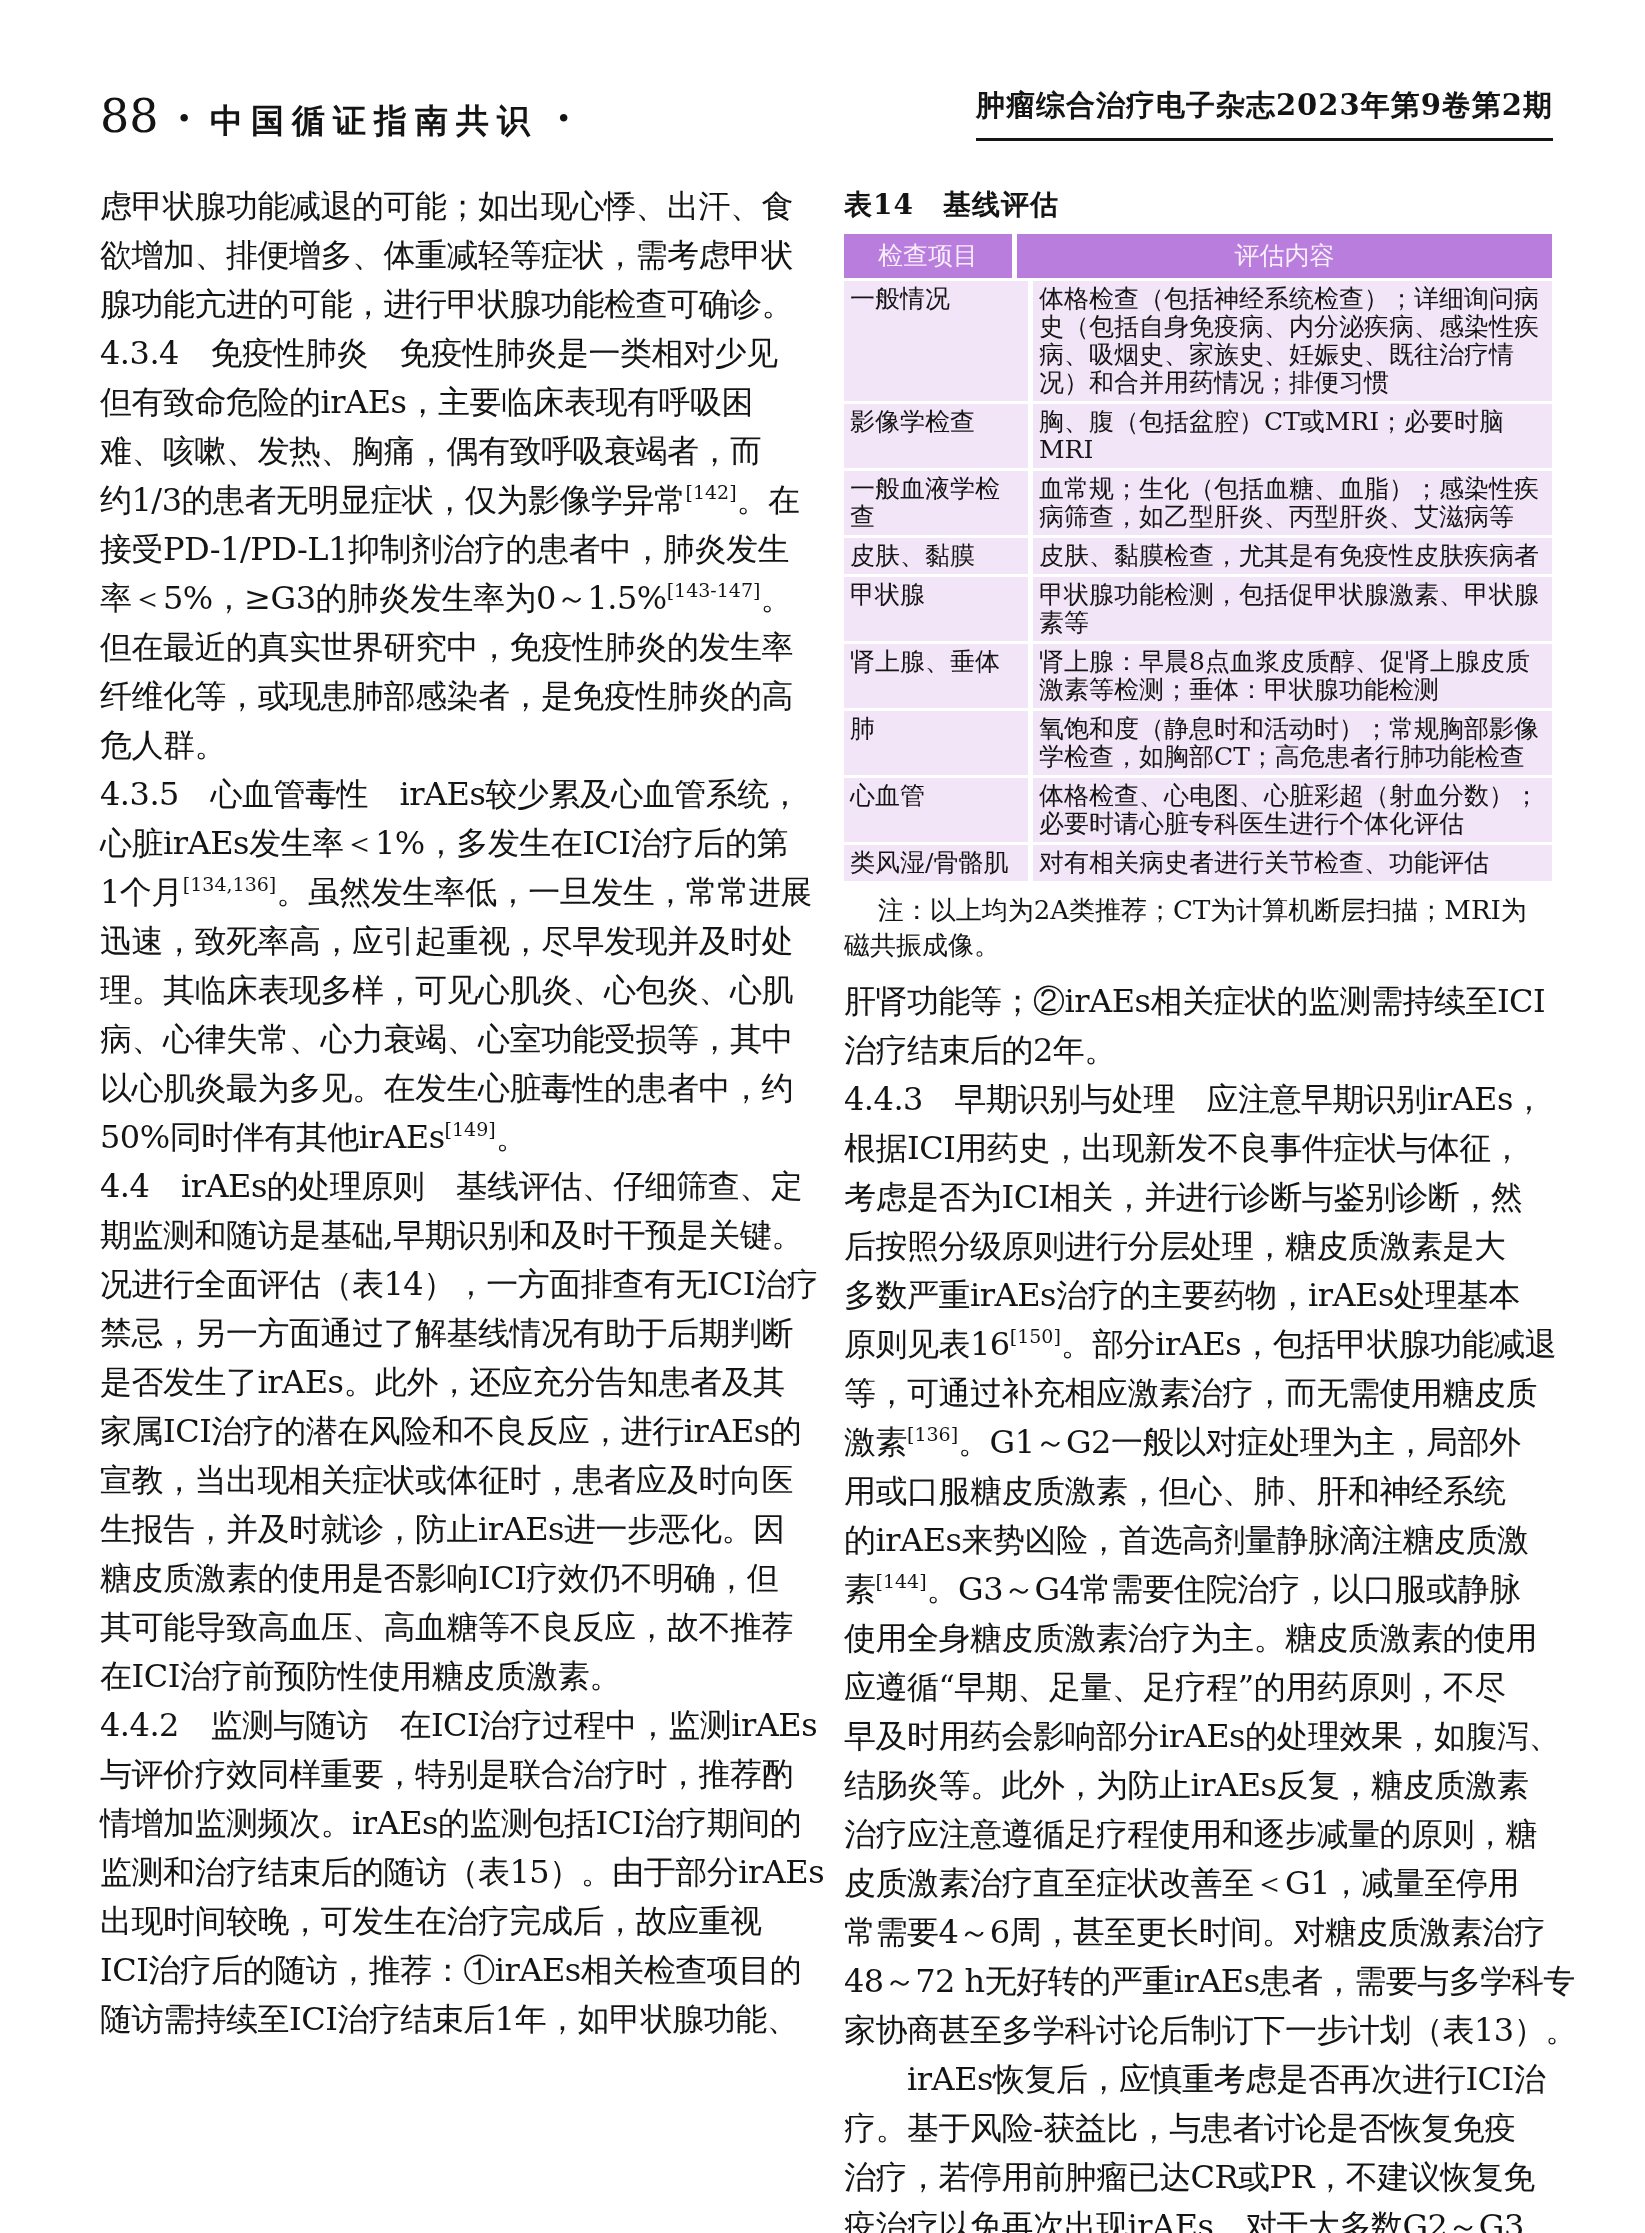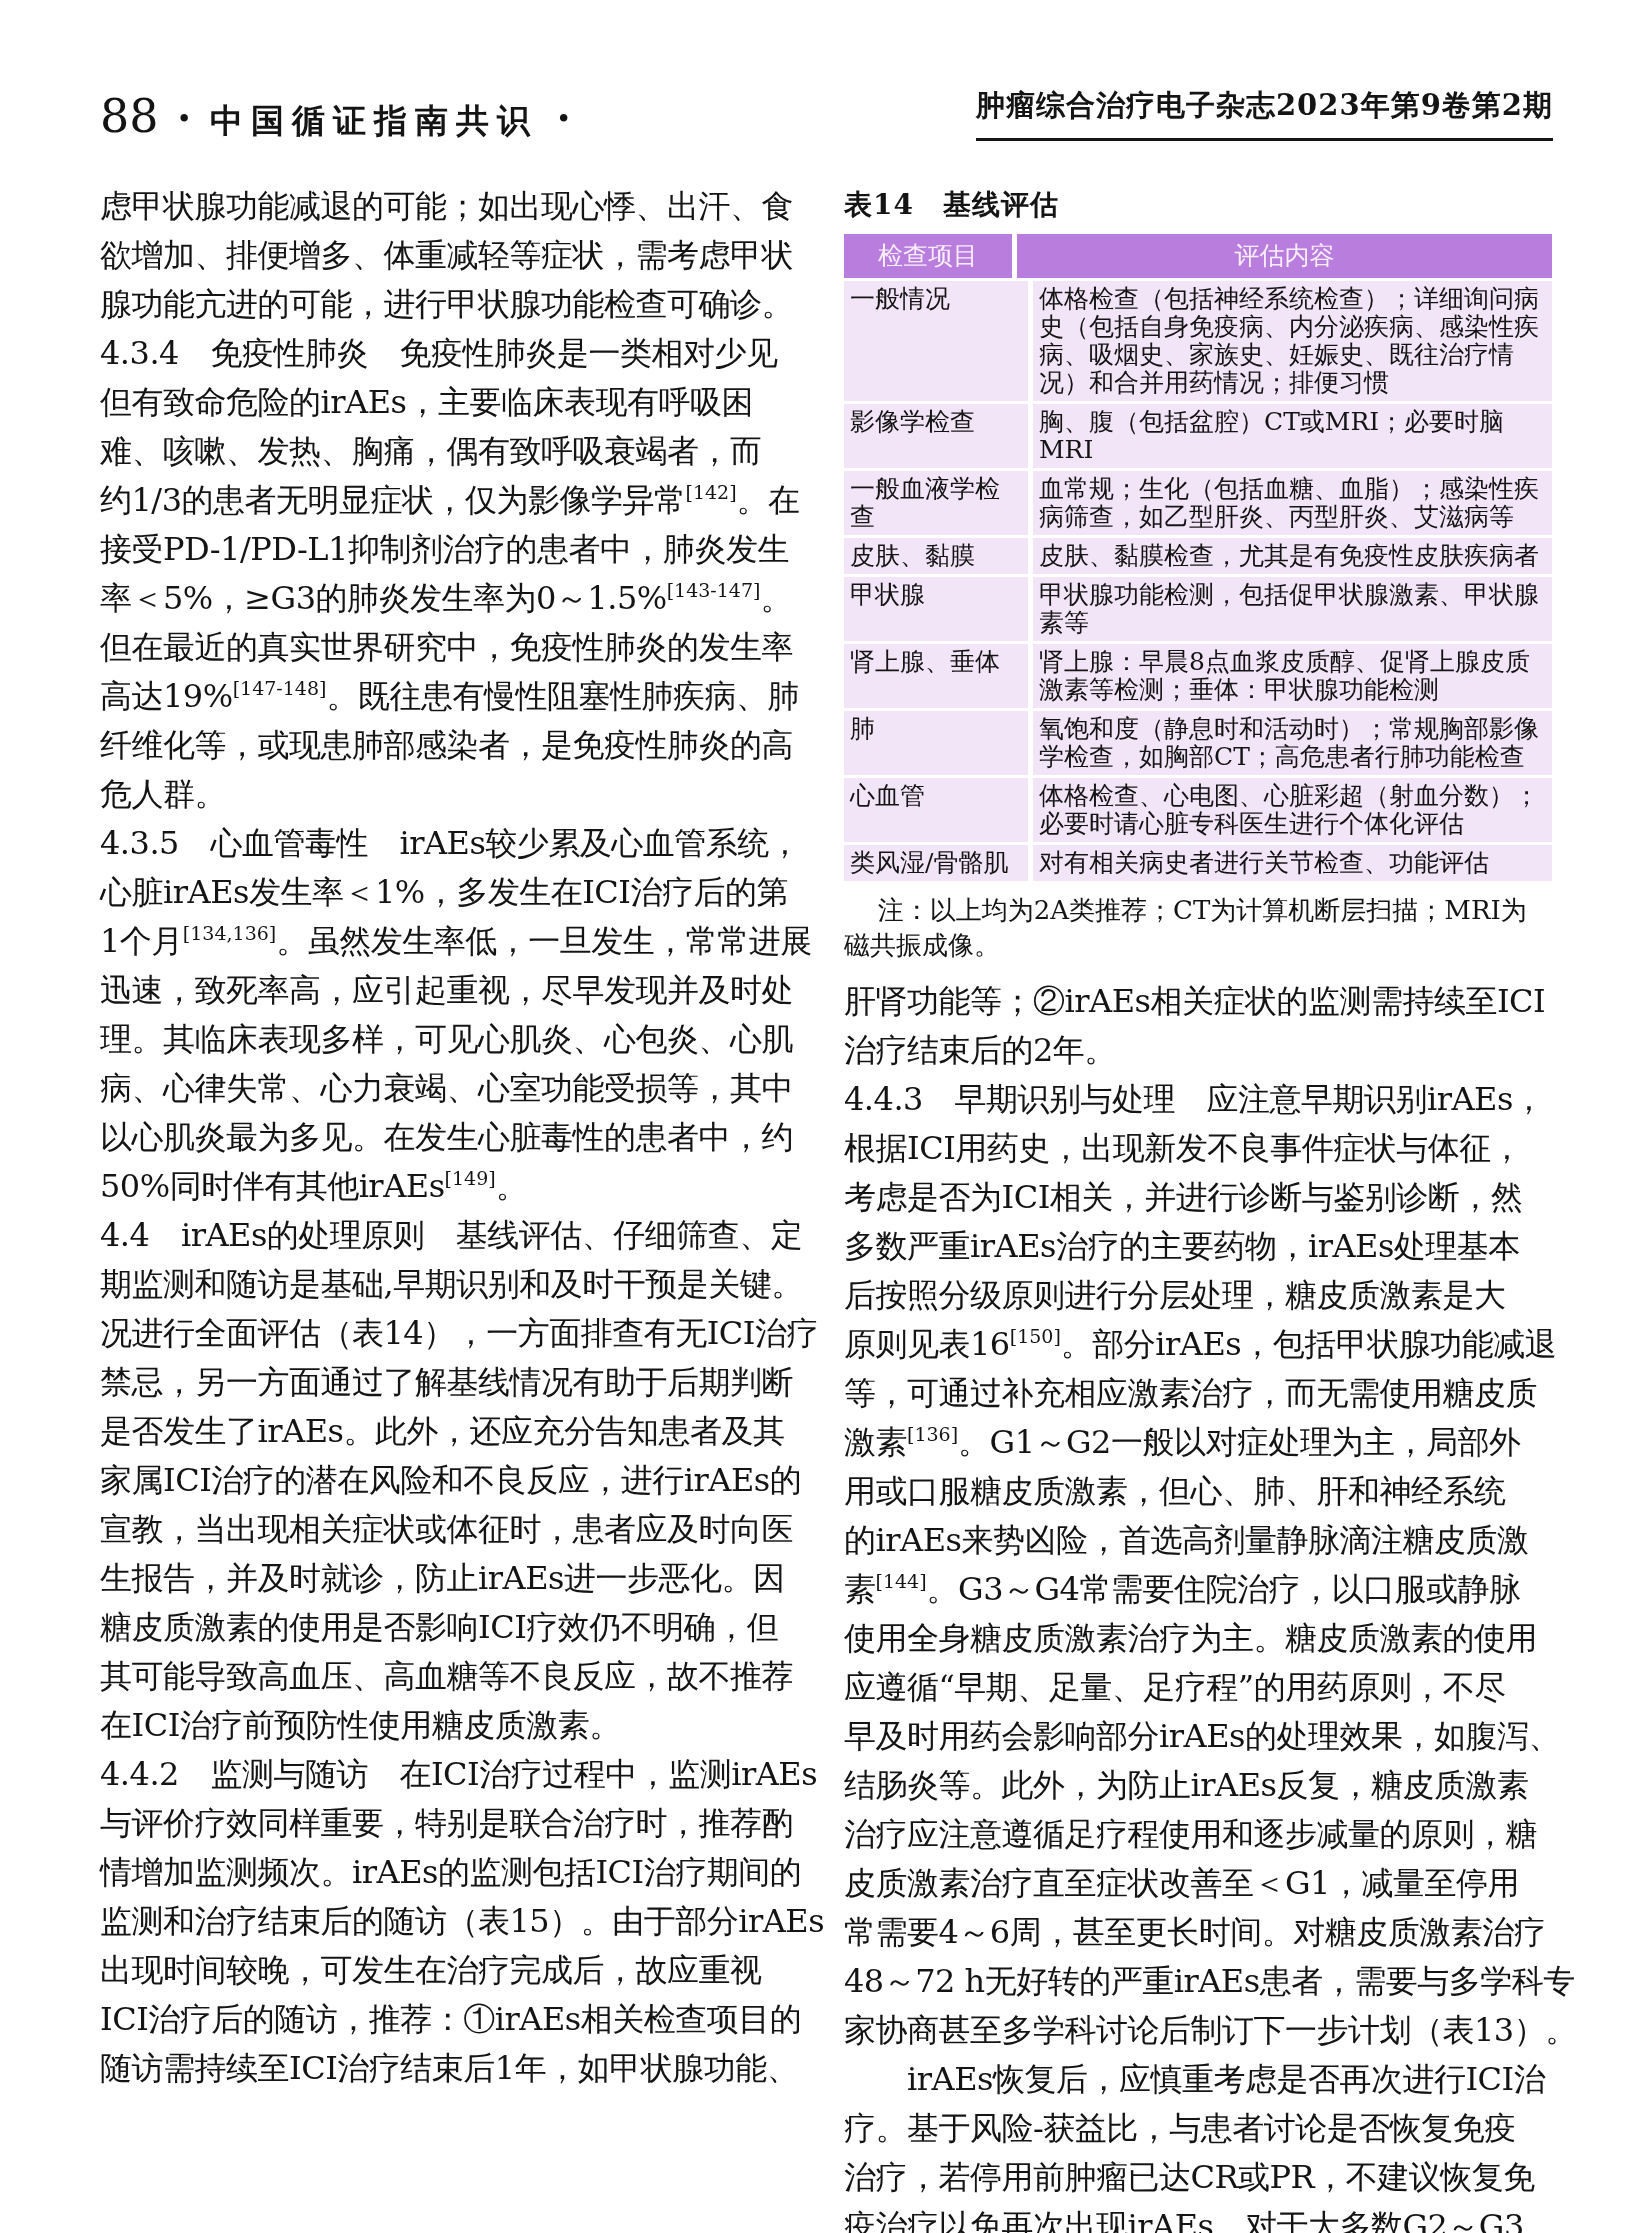--- a/index.html
+++ b/index.html
@@ -73,21 +73,20 @@
         <div class="tline"><span>虑甲状腺功能减退的可能；如出现心悸、出汗、食</span></div>
         <div class="tline"><span>欲增加、排便增多、体重减轻等症状，需考虑甲状</span></div>
         <div class="tline"><span>腺功能亢进的可能，进行甲状腺功能检查可确诊。</span></div>
         <div class="tline"><span>4.3.4　免疫性肺炎　免疫性肺炎是一类相对少见</span></div>
         <div class="tline"><span>但有致命危险的irAEs，主要临床表现有呼吸困</span></div>
         <div class="tline"><span>难、咳嗽、发热、胸痛，偶有致呼吸衰竭者，而</span></div>
         <div class="tline"><span>约1/3的患者无明显症状，仅为影像学异常</span><sup>[142]</sup><span>。在</span></div>
         <div class="tline"><span>接受PD-1/PD-L1抑制剂治疗的患者中，肺炎发生</span></div>
         <div class="tline"><span>率＜5%，≥G3的肺炎发生率为0～1.5%</span><sup>[143-147]</sup><span>。</span></div>
         <div class="tline"><span>但在最近的真实世界研究中，免疫性肺炎的发生率</span></div>
-        <div class="tline"><span>高达19%</span><sup>[147-148]</sup><span>。既往患有慢性阻塞性肺疾病、肺</span></div>
         <div class="tline"><span>纤维化等，或现患肺部感染者，是免疫性肺炎的高</span></div>
         <div class="tline"><span>危人群。</span></div>
         <div class="tline"><span>4.3.5　心血管毒性　irAEs较少累及心血管系统，</span></div>
         <div class="tline"><span>心脏irAEs发生率＜1%，多发生在ICI治疗后的第</span></div>
         <div class="tline"><span>1个月</span><sup>[134,136]</sup><span>。虽然发生率低，一旦发生，常常进展</span></div>
         <div class="tline"><span>迅速，致死率高，应引起重视，尽早发现并及时处</span></div>
         <div class="tline"><span>理。其临床表现多样，可见心肌炎、心包炎、心肌</span></div>
         <div class="tline"><span>病、心律失常、心力衰竭、心室功能受损等，其中</span></div>
         <div class="tline"><span>以心肌炎最为多见。在发生心脏毒性的患者中，约</span></div>
         <div class="tline"><span>50%同时伴有其他irAEs</span><sup>[149]</sup><span>。</span></div>
@@ -157,22 +156,22 @@
             <div class="tbl-cell tc2">对有相关病史者进行关节检查、功能评估</div>
           </div>
         </div>
       <div class="tbl-note">注：以上均为2A类推荐；CT为计算机断层扫描；MRI为磁共振成像。</div>
       <div id="right-lines">
           <div class="tline"><span>肝肾功能等；②irAEs相关症状的监测需持续至ICI</span></div>
           <div class="tline"><span>治疗结束后的2年。</span></div>
           <div class="tline"><span>4.4.3　早期识别与处理　应注意早期识别irAEs，</span></div>
           <div class="tline"><span>根据ICI用药史，出现新发不良事件症状与体征，</span></div>
           <div class="tline"><span>考虑是否为ICI相关，并进行诊断与鉴别诊断，然</span></div>
+          <div class="tline"><span>后按照分级原则进行分层处理，糖皮质激素是大</span></div>
           <div class="tline"><span>多数严重irAEs治疗的主要药物，irAEs处理基本</span></div>
-          <div class="tline"><span>后按照分级原则进行分层处理，糖皮质激素是大</span></div>
           <div class="tline"><span>原则见表16</span><sup>[150]</sup><span>。部分irAEs，包括甲状腺功能减退</span></div>
           <div class="tline"><span>等，可通过补充相应激素治疗，而无需使用糖皮质</span></div>
           <div class="tline"><span>激素</span><sup>[136]</sup><span>。G1～G2一般以对症处理为主，局部外</span></div>
           <div class="tline"><span>用或口服糖皮质激素，但心、肺、肝和神经系统</span></div>
           <div class="tline"><span>的irAEs来势凶险，首选高剂量静脉滴注糖皮质激</span></div>
           <div class="tline"><span>素</span><sup>[144]</sup><span>。G3～G4常需要住院治疗，以口服或静脉</span></div>
           <div class="tline"><span>使用全身糖皮质激素治疗为主。糖皮质激素的使用</span></div>
           <div class="tline"><span>应遵循“早期、足量、足疗程”的用药原则，不尽</span></div>
           <div class="tline"><span>早及时用药会影响部分irAEs的处理效果，如腹泻、</span></div>
           <div class="tline"><span>结肠炎等。此外，为防止irAEs反复，糖皮质激素</span></div>

